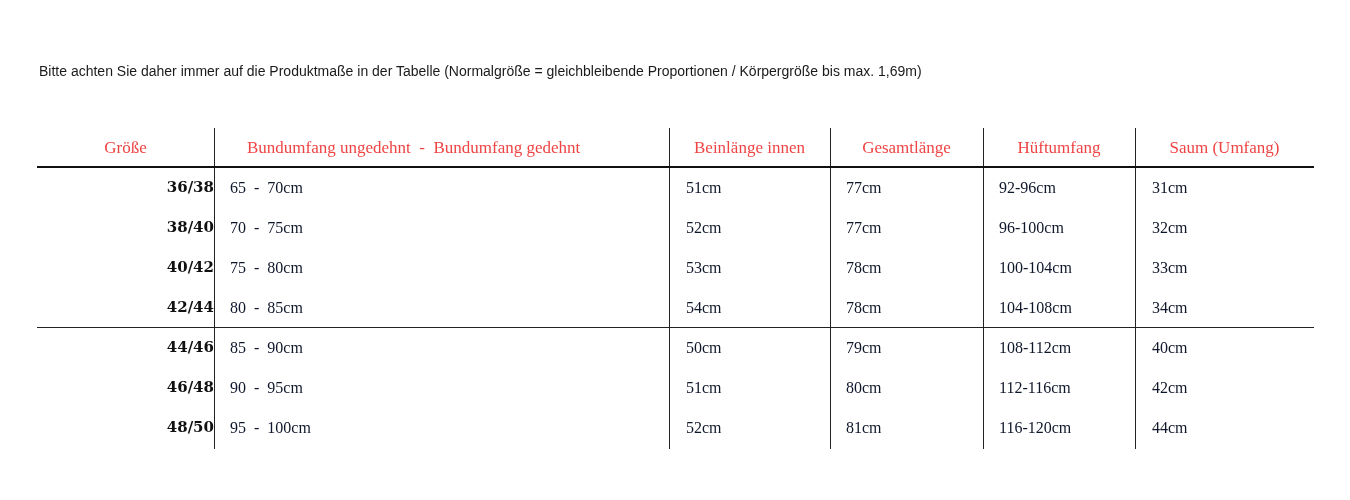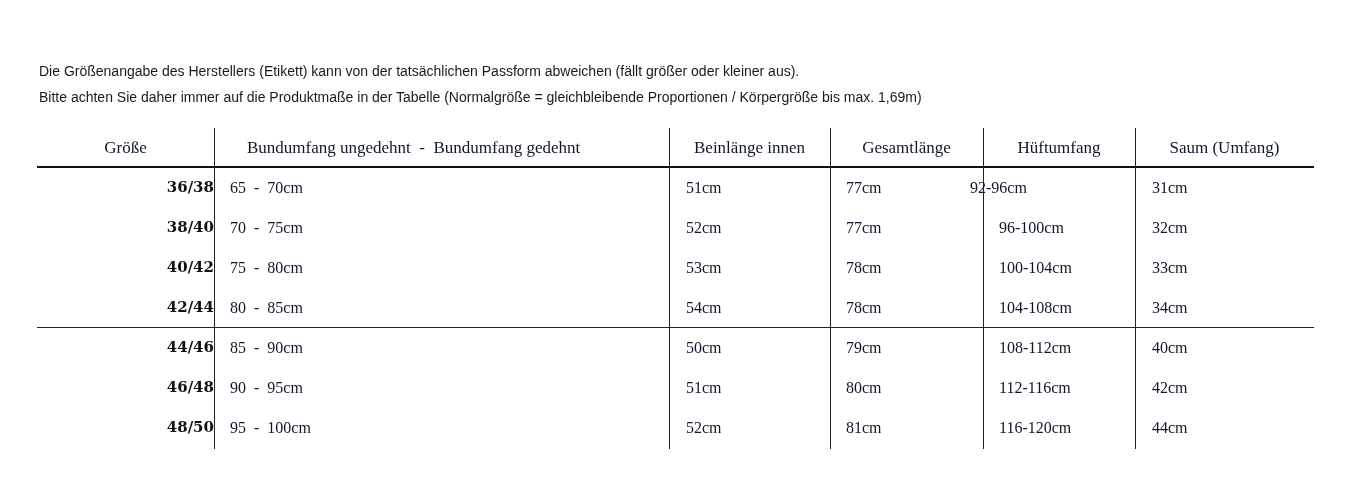--- a/index.html
+++ b/index.html
@@ -53,21 +53,21 @@
       left: 0;
       top: 199px;
       width: 1277px;
       height: 1px;
       background: #222222;
     }
     .hdr {
       position: absolute;
       top: 10px;
       font-size: 17px;
-      color: #0f172a;
+      color: #ef4444;
       white-space: nowrap;
       text-align: center;
     }
     .row {
       position: absolute;
       left: 0;
       width: 1277px;
       height: 40px;
     }
     .cell {
@@ -85,21 +85,20 @@
       width: 177px;
       text-align: right;
       left: 0;
       top: 9px;
     }
   </style>
 </head>
 <body>
 
 <div class="intro">
-  <p>Die Größenangabe des Herstellers (Etikett) kann von der tatsächlichen Passform abweichen (fällt größer oder kleiner aus).</p>
   <p>Bitte achten Sie daher immer auf die Produktmaße in der Tabelle (Normalgröße = gleichbleibende Proportionen / Körpergröße bis max. 1,69m)</p>
 </div>
 
 <div class="table">
 
   <div class="vline" style="left:177px"></div>
   <div class="vline" style="left:632px"></div>
   <div class="vline" style="left:793px"></div>
   <div class="vline" style="left:946px"></div>
   <div class="vline" style="left:1098px"></div>
@@ -112,21 +111,21 @@
   <div class="hdr" style="left:946px;width:152px">Hüftumfang</div>
 
   <div class="hline-header"></div>
   <div class="hline-mid"></div>
 
   <div class="row" style="top:41px">
     <span class="cell size">36/38</span>
     <span class="cell" style="left:193px;white-space:pre">65  -  70cm</span>
     <span class="cell" style="left:649px">51cm</span>
     <span class="cell" style="left:809px">77cm</span>
-    <span class="cell" style="left:933px">92-96cm</span>
+    <span class="cell" style="left:962px">92-96cm</span>
     <span class="cell" style="left:1115px">31cm</span>
   </div>
   <div class="row" style="top:81px">
     <span class="cell size">38/40</span>
     <span class="cell" style="left:193px;white-space:pre">70  -  75cm</span>
     <span class="cell" style="left:649px">52cm</span>
     <span class="cell" style="left:809px">77cm</span>
     <span class="cell" style="left:962px">96-100cm</span>
     <span class="cell" style="left:1115px">32cm</span>
   </div>

